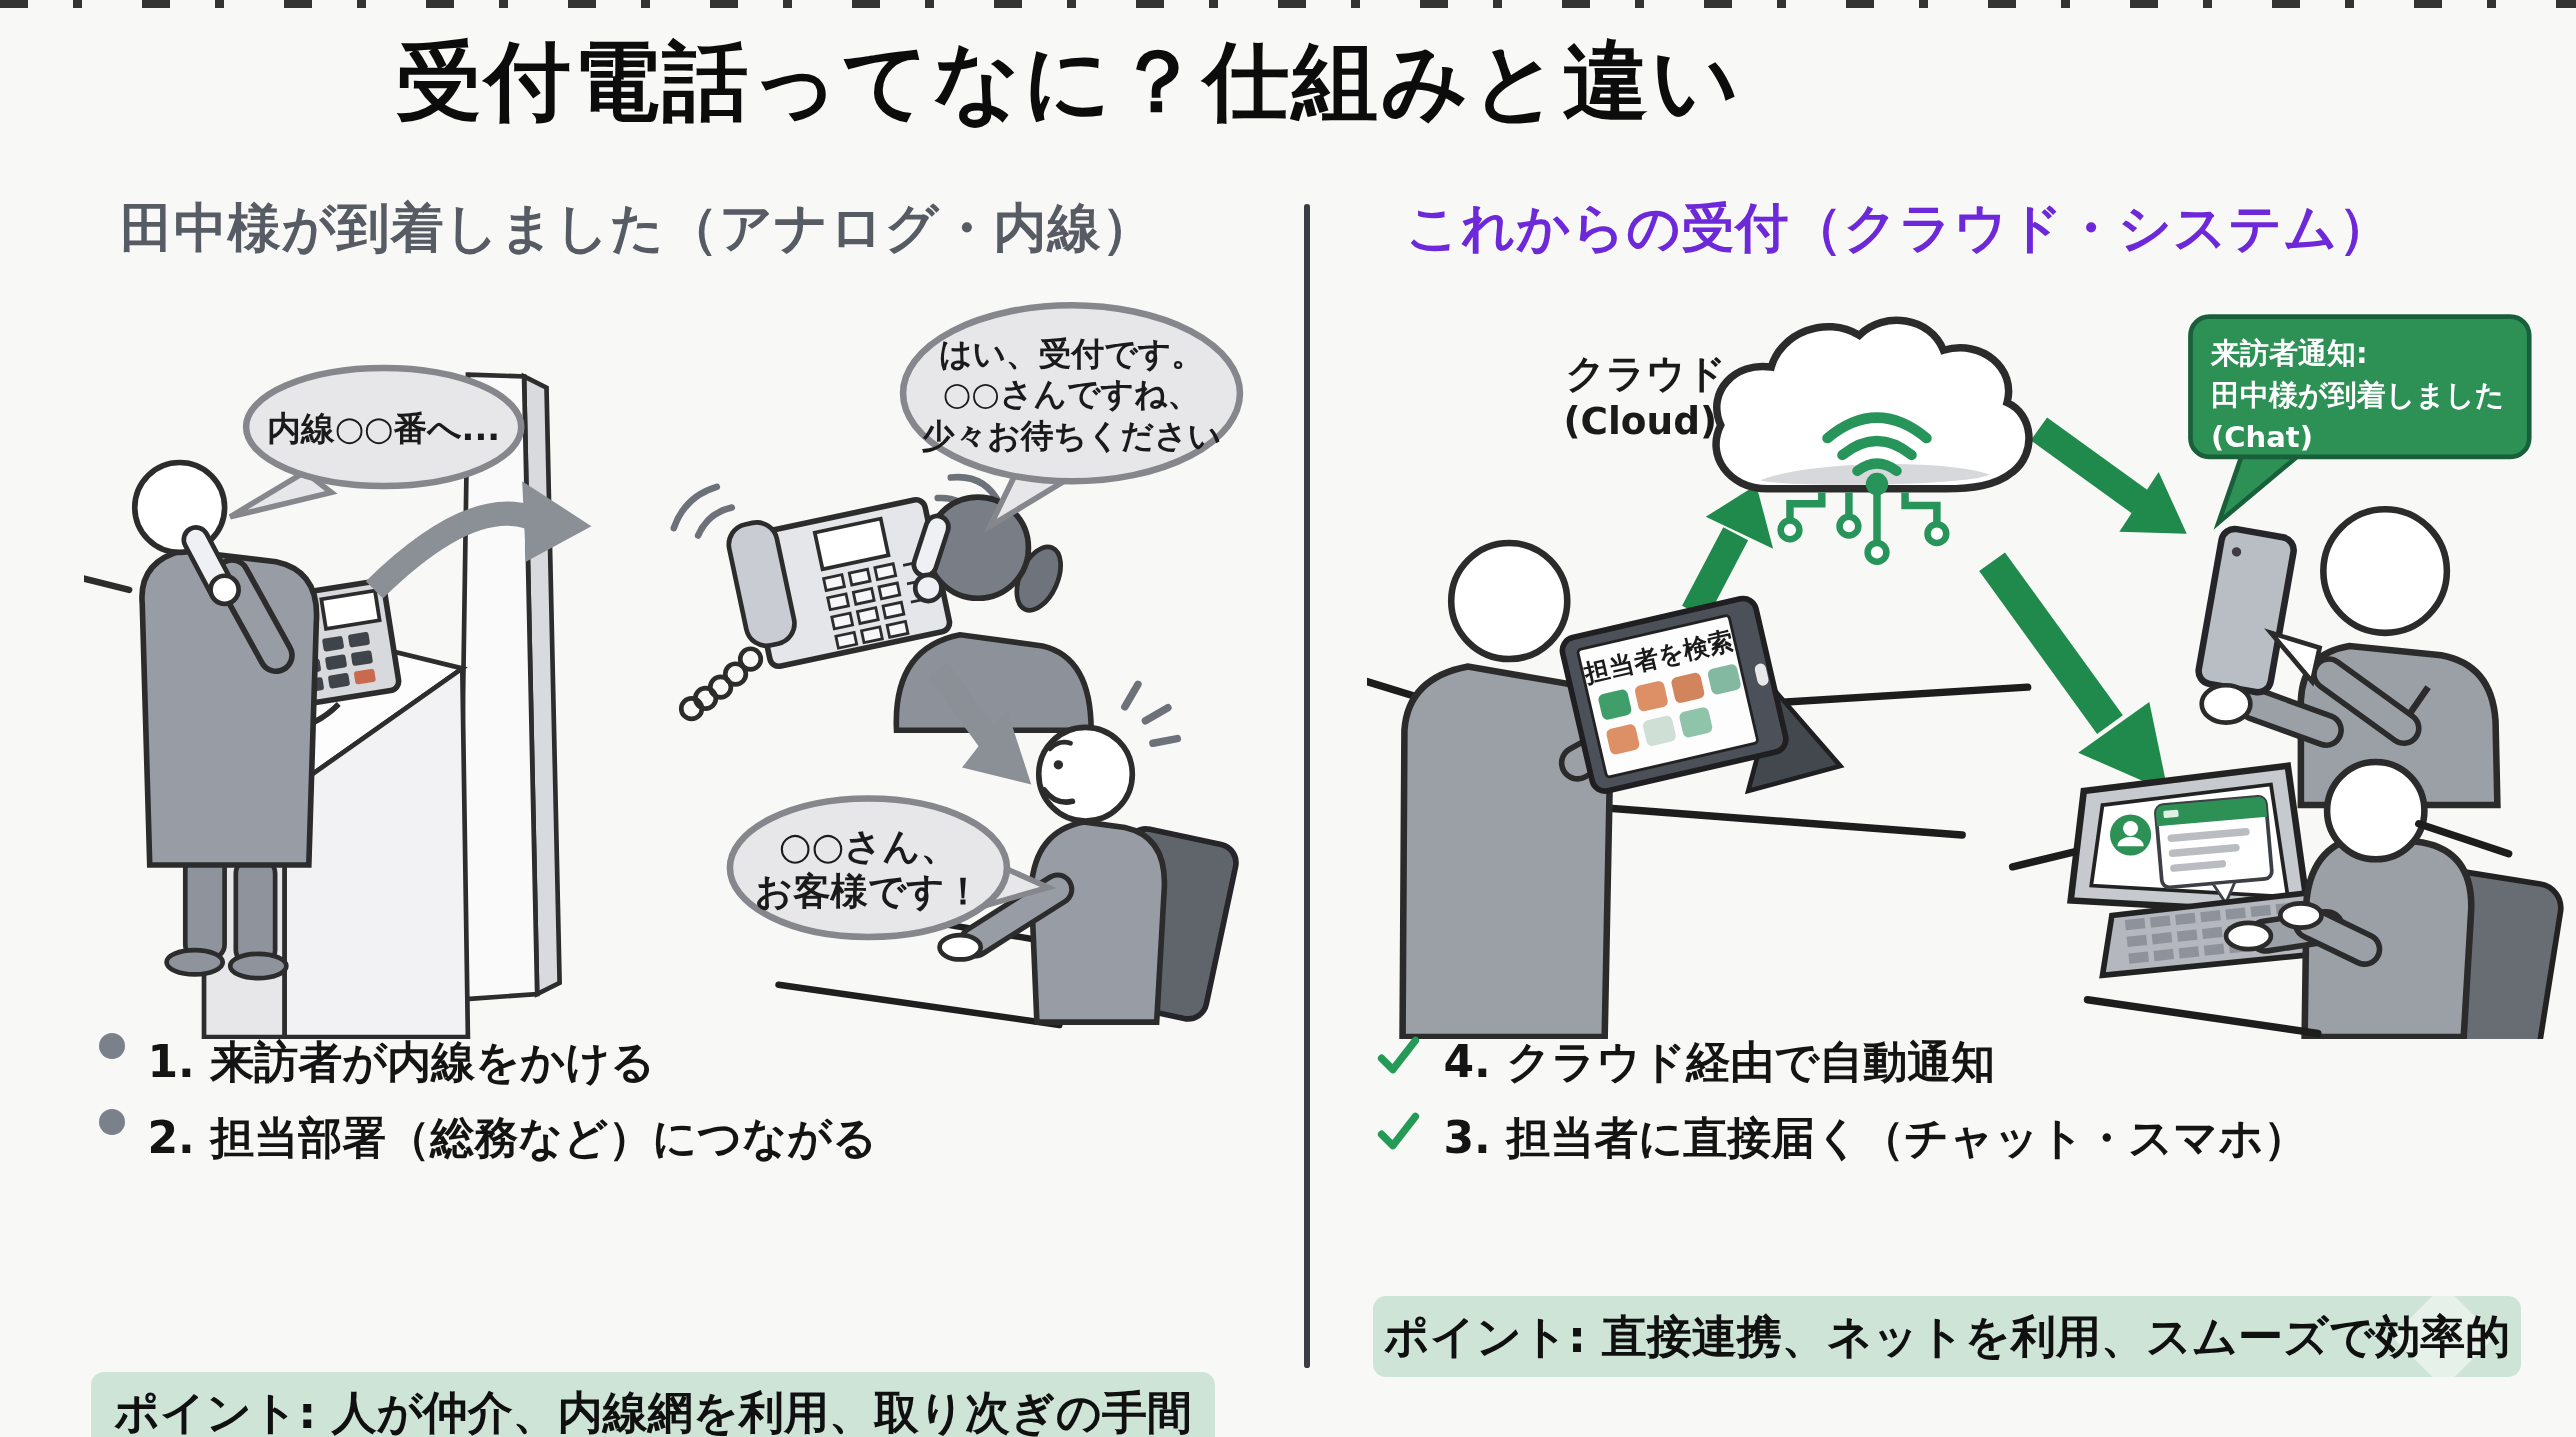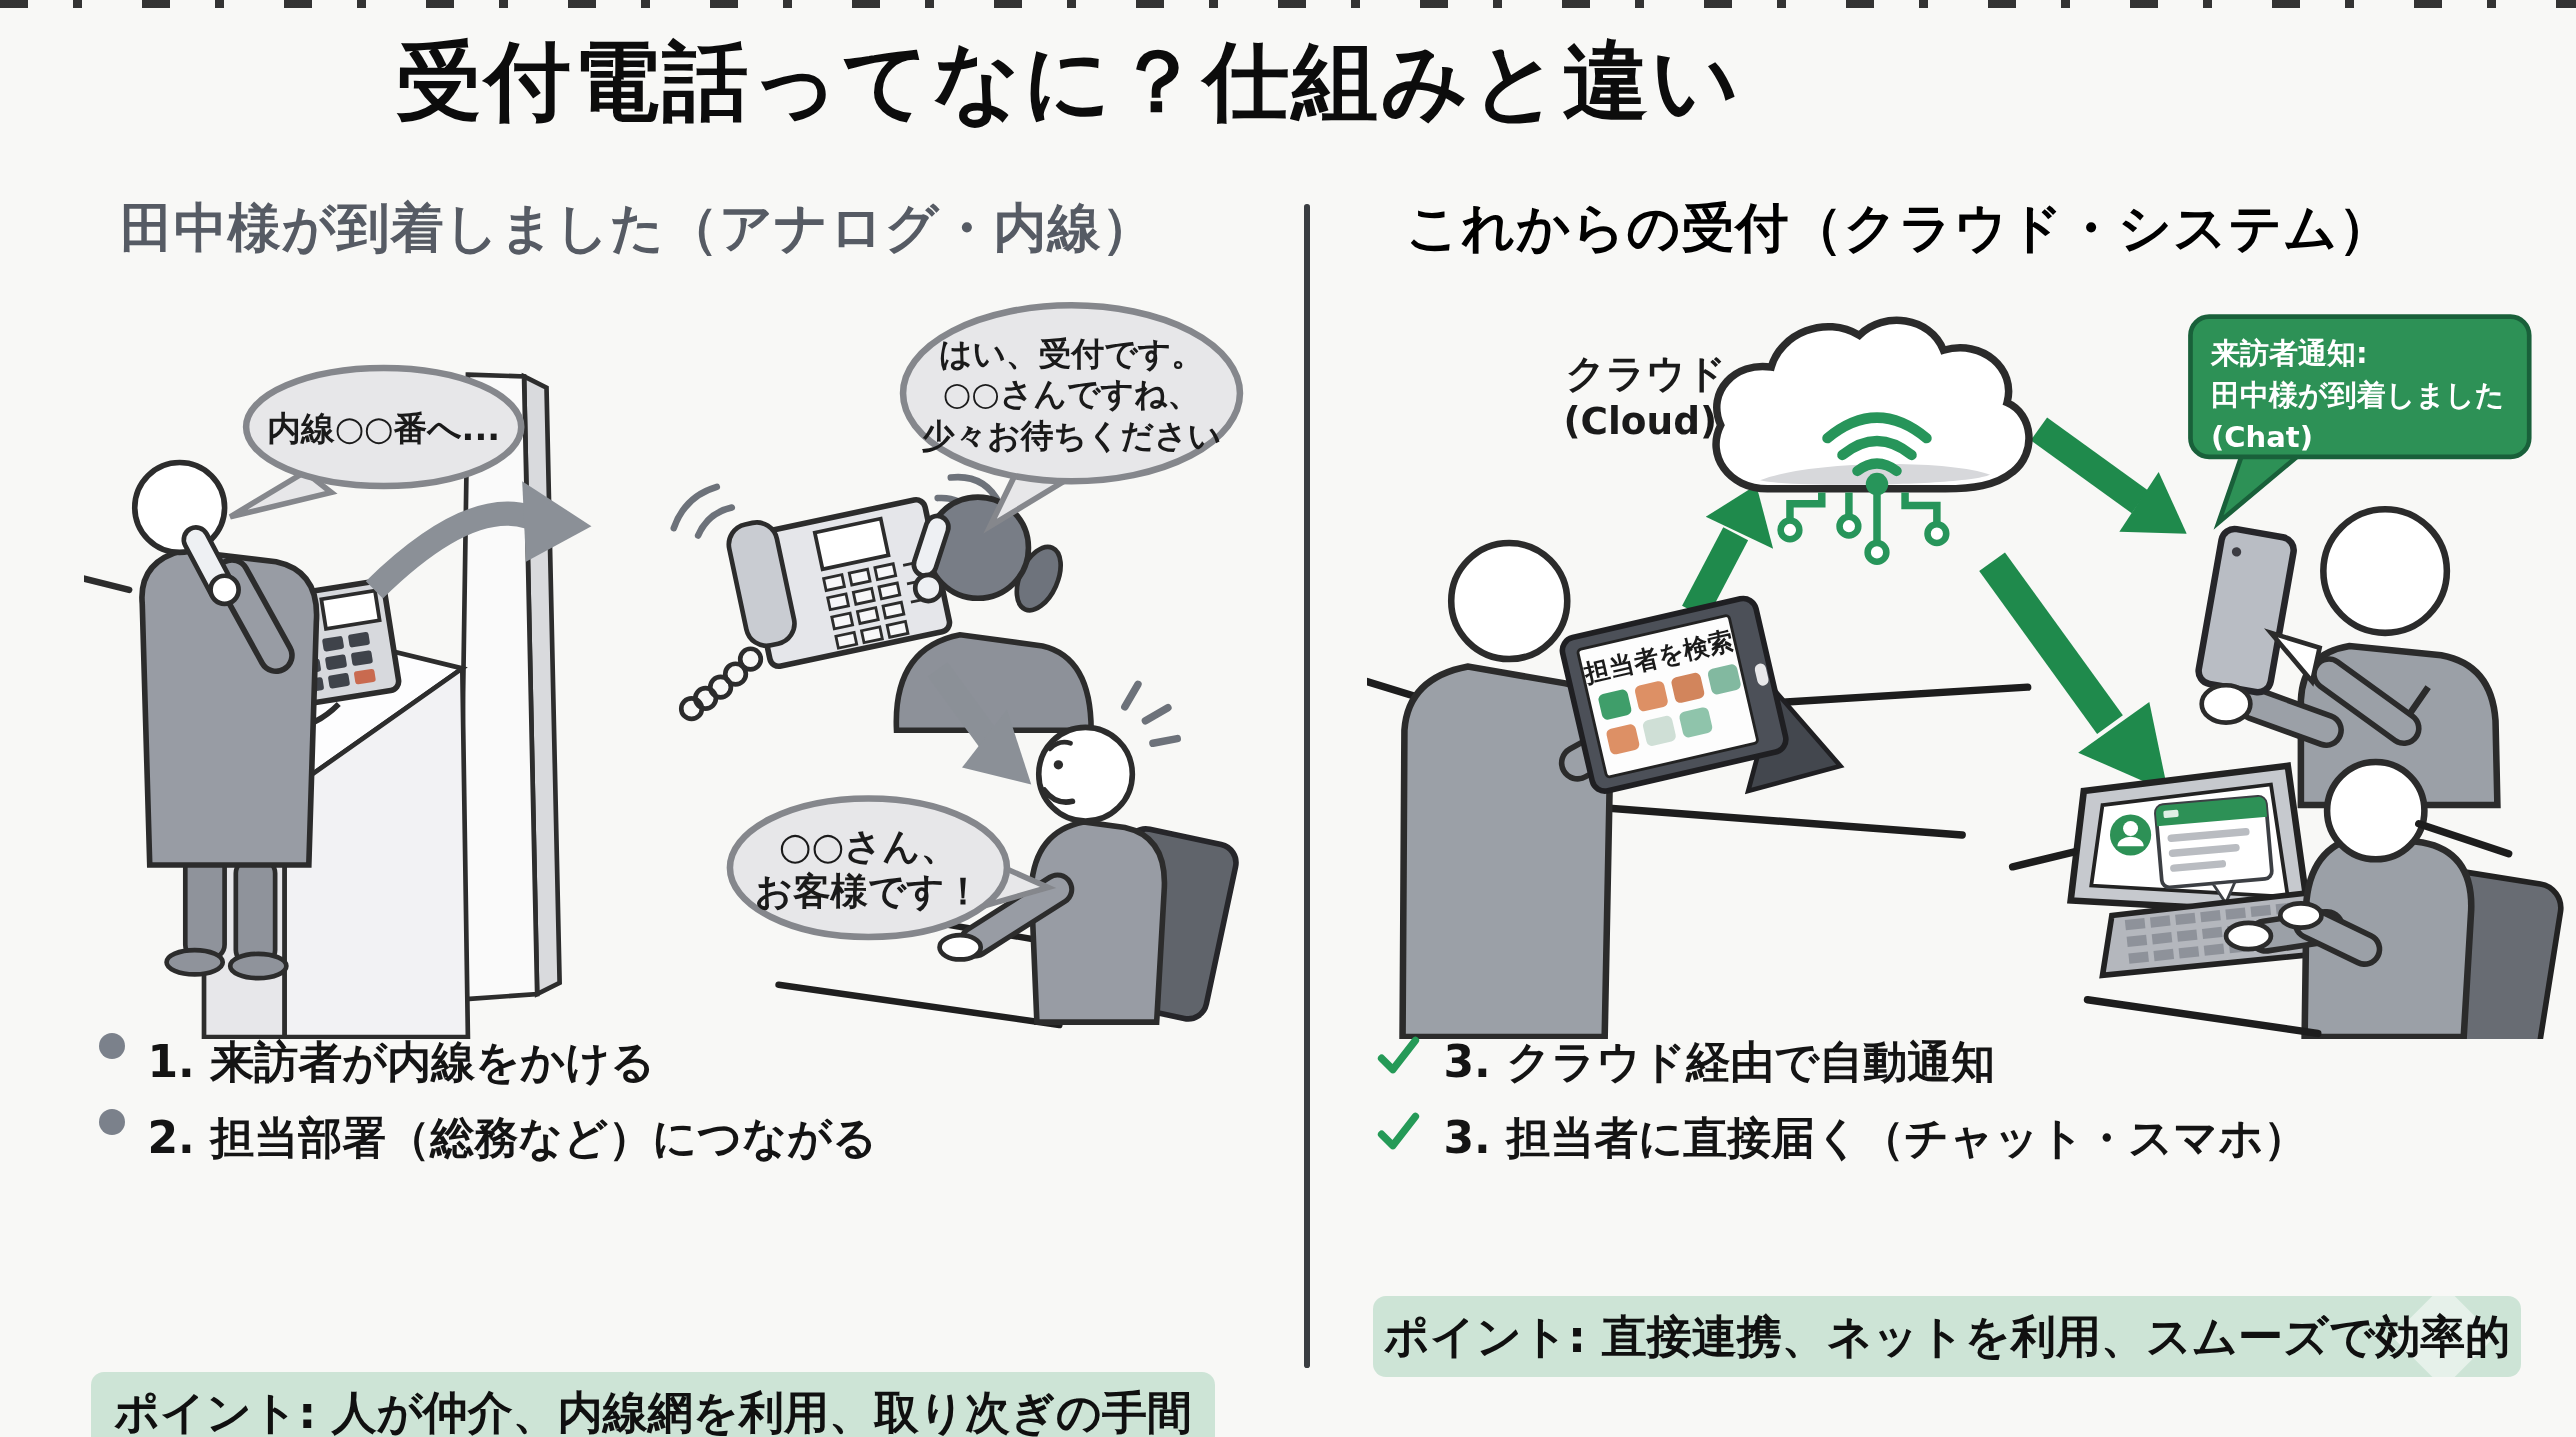--- a/index.html
+++ b/index.html
@@ -2,21 +2,21 @@
 <html style="font-size:15px"><head>
 <meta charset="utf-8">
 <style>
   html,body{margin:0;padding:0}
   body{width:2576px;height:1438px;position:relative;overflow:hidden;background:#f8f8f6;
        font-family:"DejaVu Sans","Liberation Sans",sans-serif;color:#111}
   .abs{position:absolute}
   .title{left:0;top:24px;width:2138px;text-align:center;font-size:86px;font-weight:900;letter-spacing:2.8px;color:#0c0c0c;white-space:nowrap}
   .heading{font-size:53px;font-weight:800;letter-spacing:0.9px;white-space:nowrap}
   .heading.gray{color:#565b64}
-  .heading.green{color:#000000}
+  .heading.green{color:#6d28d9}
   .divider{left:1304px;top:204px;width:5.6px;height:1164px;background:#3a3d41;border-radius:2.8px}
   .steps .step-row{display:flex;align-items:flex-start;gap:22.5px;height:52px;margin-bottom:24px;
        font-size:44px;font-weight:800;white-space:nowrap;color:#141414}
   .bullet{width:26px;height:26px;border-radius:50%;background:#7b818b;flex:0 0 auto}
   .check{flex:0 0 auto}
   .banner{background:#cde4d6;border-radius:13px;height:81px;display:flex;align-items:center;justify-content:center;
        font-size:45px;font-weight:800;white-space:nowrap;color:#101010;overflow:hidden}
   .banner .txt{position:relative;z-index:1}
   .diamond{position:absolute;right:41px;top:3.7px;width:73px;height:73px;background:#e6f1ea;transform:rotate(45deg);z-index:0}
   .top-artifacts{left:0;top:0;width:2576px;height:7.5px;opacity:.9;
@@ -345,21 +345,21 @@
     <span class="bullet"></span>
     <span>2. 担当部署（総務など）につながる</span>
   </div>
 </div>
 
 <div class="abs steps" style="left:1376px;top:1033px">
   <div class="step-row">
     <svg class="check" width="45" height="45" viewBox="0 0 48 48">
         <path d="M6,27 L18,39 L42,8" fill="none" stroke="#259a57" stroke-width="8" stroke-linecap="round" stroke-linejoin="round"></path>
       </svg>
-    <span>3. クラウド経由で自動通知</span>
+    <span>4. クラウド経由で自動通知</span>
   </div>
   <div class="step-row">
     <svg class="check" width="45" height="45" viewBox="0 0 48 48">
         <path d="M6,27 L18,39 L42,8" fill="none" stroke="#259a57" stroke-width="8" stroke-linecap="round" stroke-linejoin="round"></path>
       </svg>
     <span>3. 担当者に直接届く（チャット・スマホ）</span>
   </div>
 </div>
 
 <div class="abs banner" style="left:91px;top:1372px;width:1124px">

